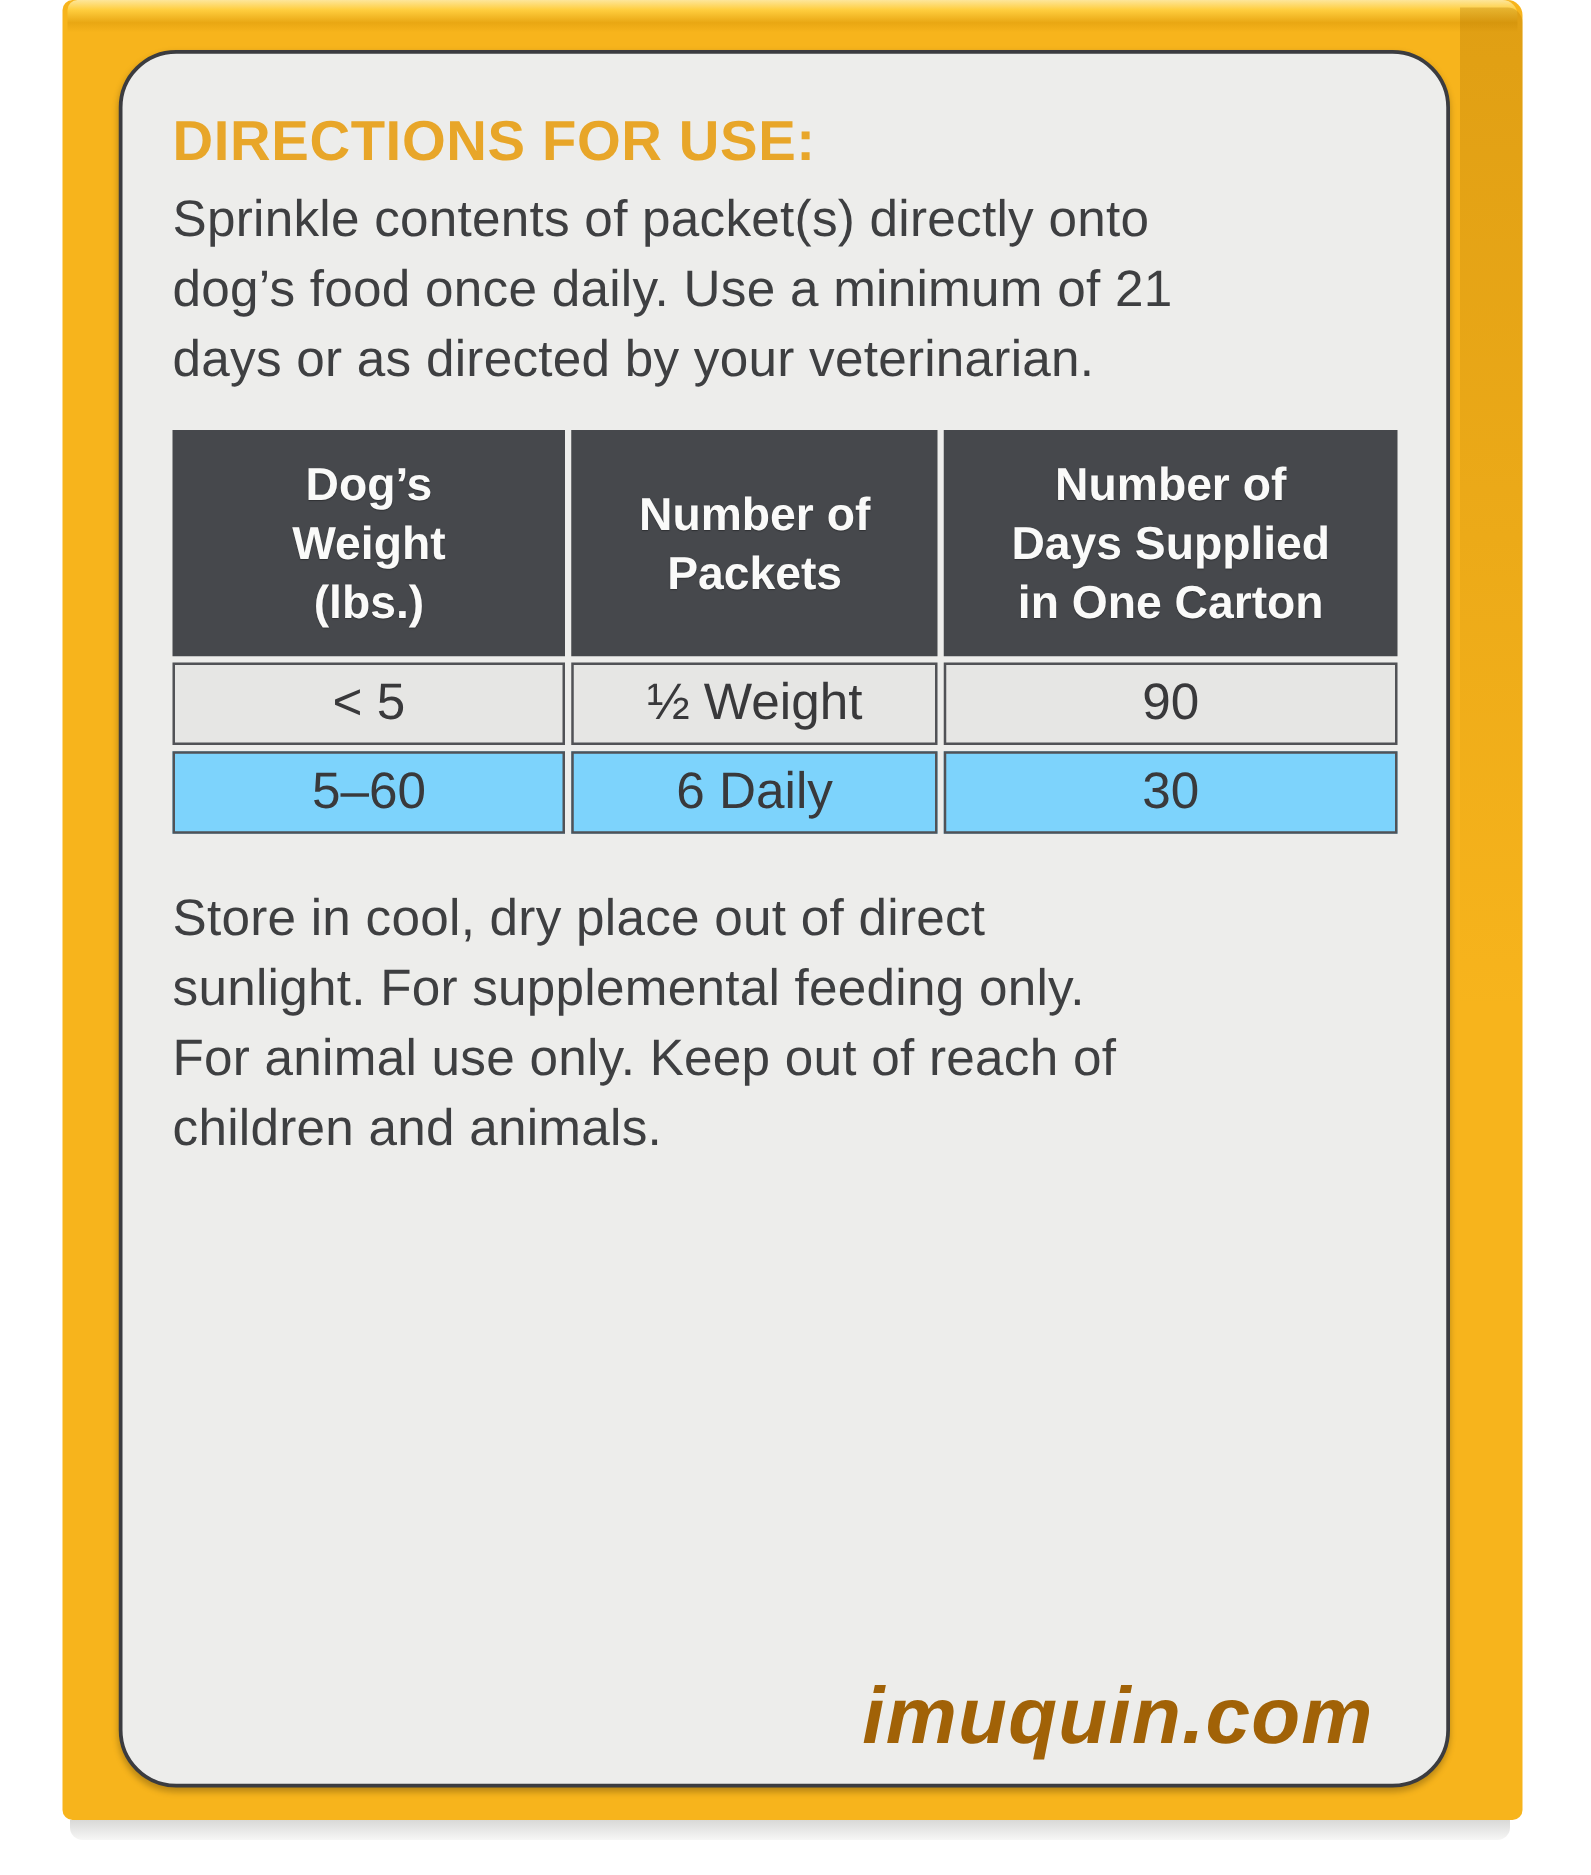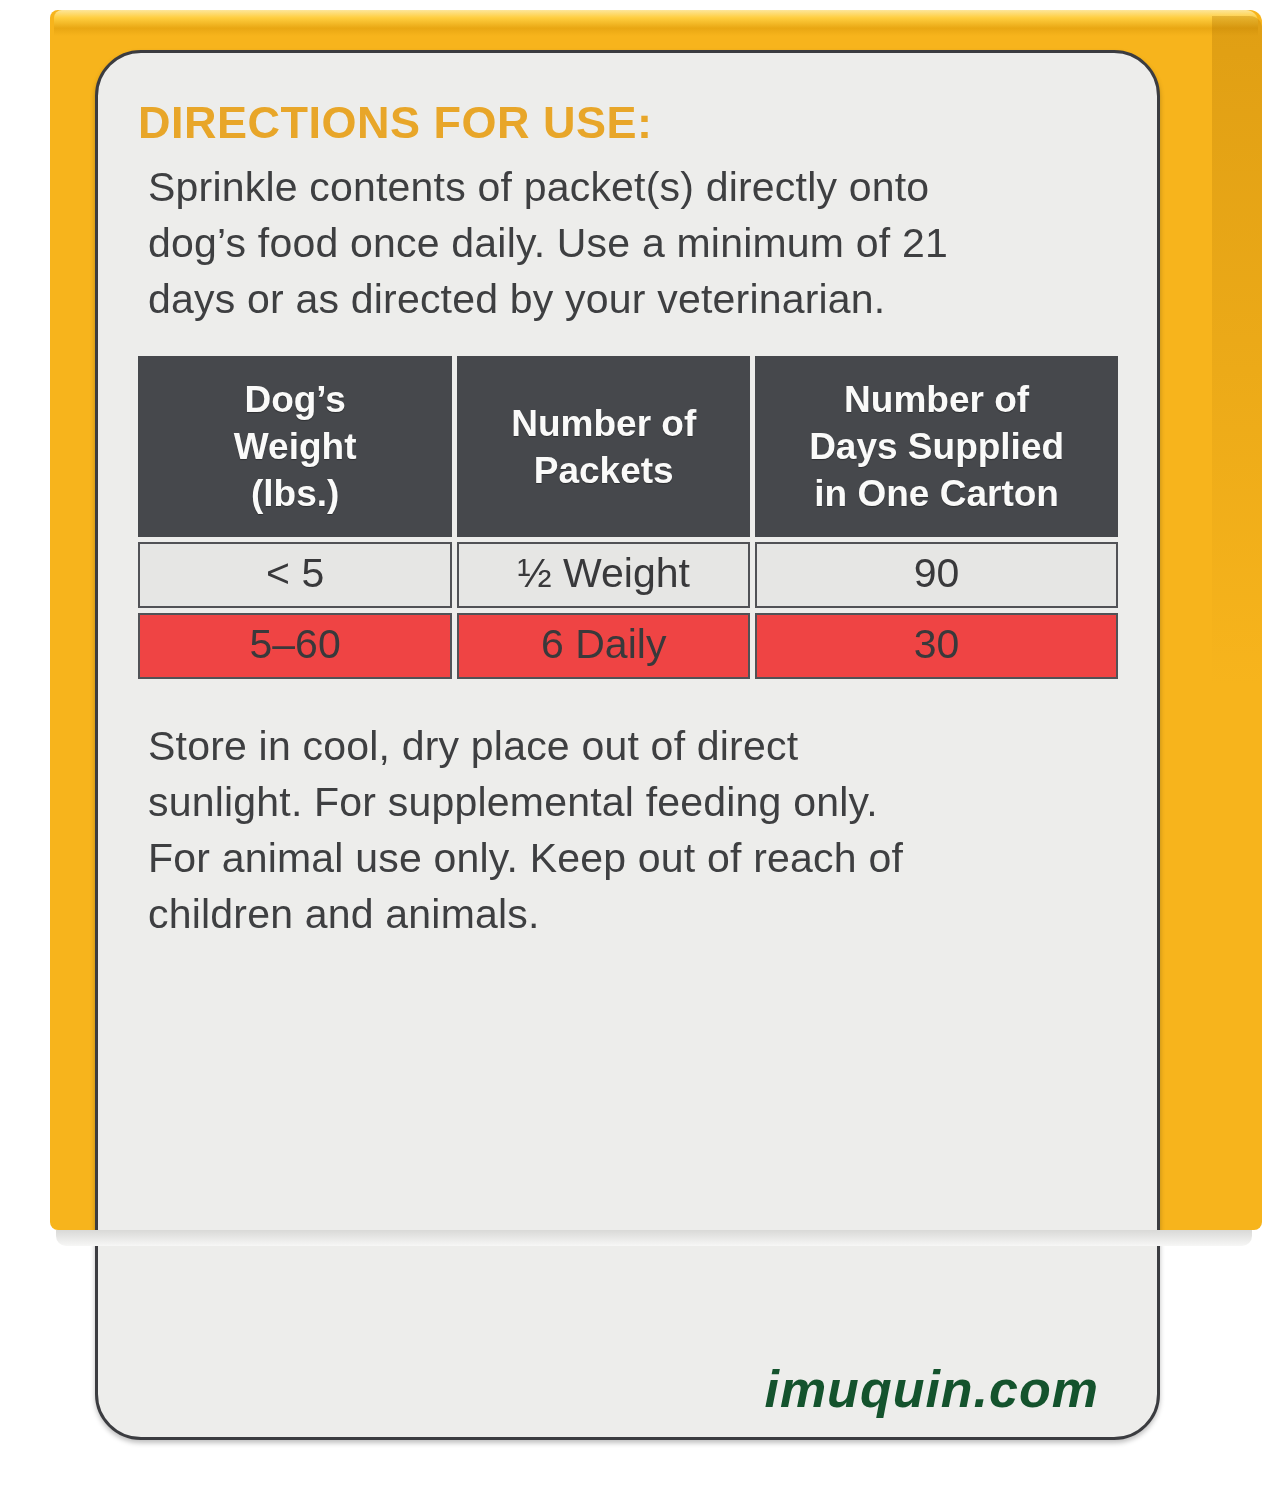--- a/index.html
+++ b/index.html
@@ -8,25 +8,24 @@
     background:#ffffff;
     font-family:"Liberation Sans", sans-serif;
     position:relative;
     overflow:hidden;
   }
   .scene { position:absolute; inset:0; }
 
   
   .box {
     position:absolute;
-    left:50px; top:10px;
-    width:1168px; height:1220px;
+    left:50px; top:0;
+    width:1168px; height:1456px;
     background:#F7B41C;
     border-radius:8px 12px 8px 8px;
-    padding-left:44px;
   }
   .box-top-edge {
     position:absolute; left:4px; right:4px; top:0;
     height:26px;
     background:linear-gradient(180deg,#FDE69A 0%,#FFCE3F 30%,#E9A713 70%,#F7B41C 100%);
     border-radius:8px 12px 0 0;
   }
   .box-right-shade {
     position:absolute; top:6px; right:0;
     width:50px; height:55%;
@@ -56,21 +55,21 @@
   }
 
   h1.heading {
     margin:0 0 8px 0;
     font-size:45px;
     font-weight:bold;
     letter-spacing:0.5px;
     color:#E8A629;
   }
   p.body-text {
-    margin:10px;
+    margin:0;
     font-size:41px;
     line-height:56px;
     color:#3E3F41;
     white-space:pre-line;
     letter-spacing:0.2px;
   }
   p.directions { margin-bottom:24px; }
   p.storage    { margin-top:34px; }
 
   table.dosage {
@@ -95,29 +94,29 @@
   table.dosage td {
     background:#E6E6E4;
     border:2px solid #515256;
     color:#39393B;
     font-size:41px;
     text-align:center;
     vertical-align:middle;
     height:50px;
     padding:4px 4px 8px 4px;
   }
-  table.dosage tr:nth-child(2) td { background:#ef4444;text-align:center; }
+  table.dosage tr:nth-child(2) td { background:#7dd3fc;text-align:center; }
 
   .website {
     position:absolute;
     right:58px; bottom:18px;
-    font-size:52px;
+    font-size:64px;
     font-weight:bold;
     font-style:italic;
-    color:#14532d;
+    color:#a16207;
     letter-spacing:1px;
   }
 </style>
 </head>
 <body>
 
 <div class="scene">
   <div class="box">
     <div class="box-top-edge"></div>
     <div class="box-right-shade"></div>

